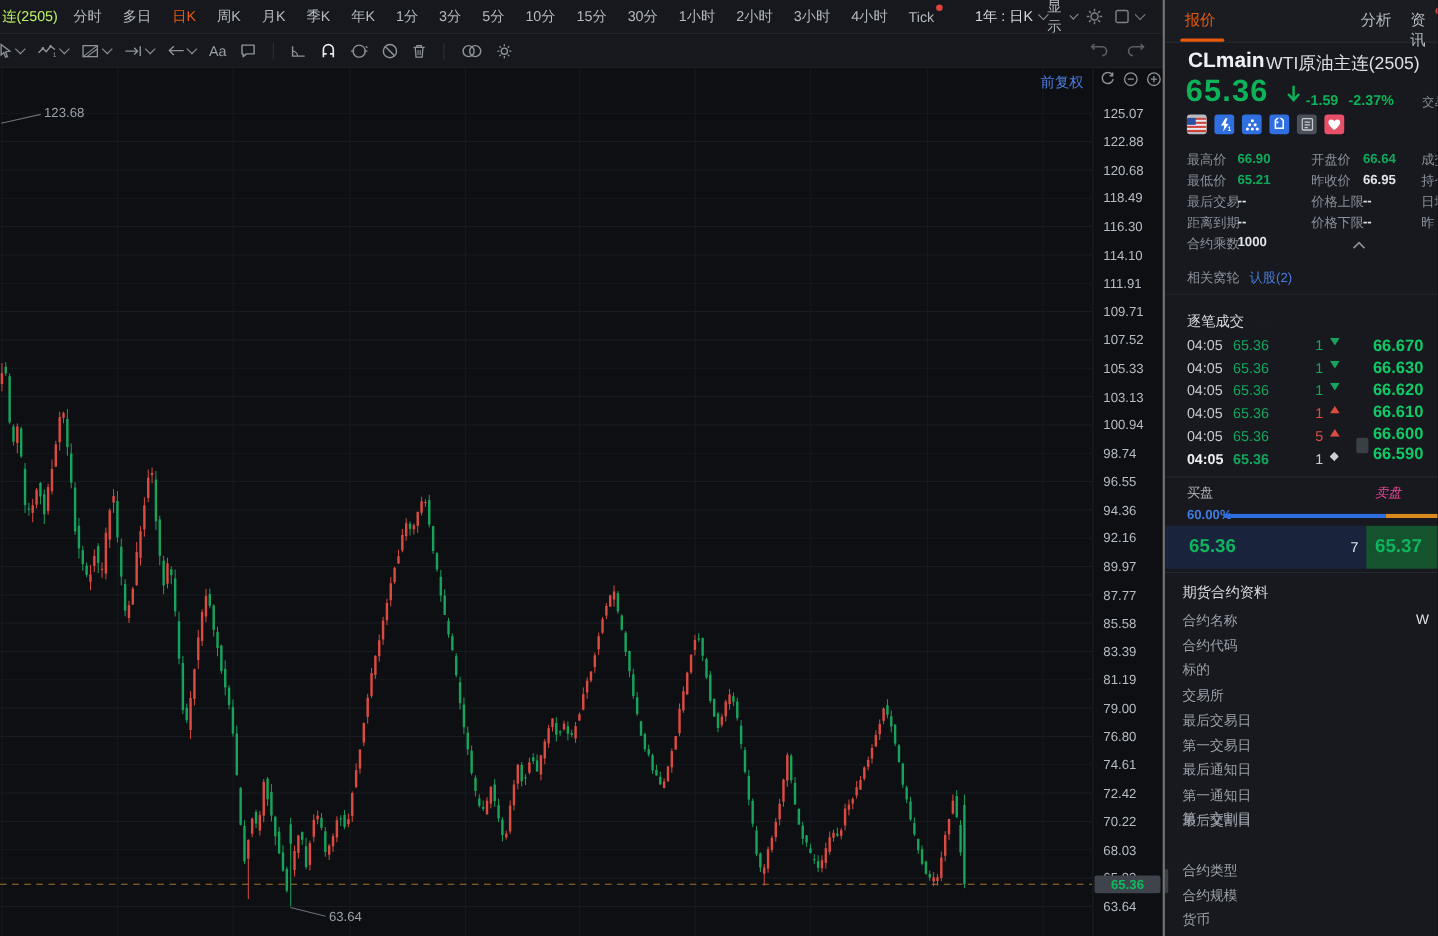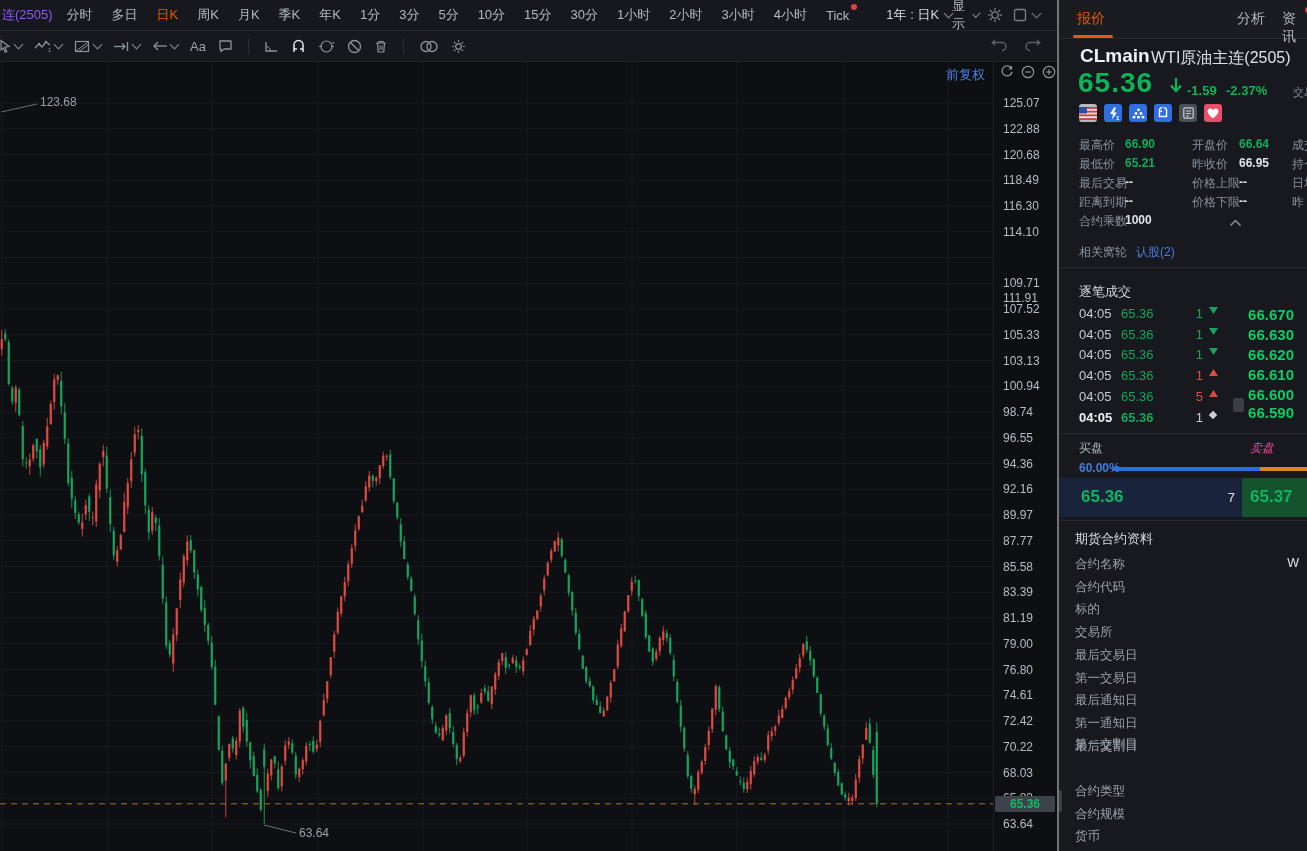--- a/index.html
+++ b/index.html
@@ -8,21 +8,21 @@
   #app{position:absolute;inset:0;}
   .flex{display:flex;align-items:center;}
   .flex1{flex:1;}
   .caret{width:6px;height:6px;border-right:1.3px solid #878d96;border-bottom:1.3px solid #878d96;
          transform:rotate(45deg);margin:-3px 0 0 6px;display:inline-block;}
   .vsep{width:1px;height:15px;background:#2b2e34;margin:0 9px;}
   svg{display:block;}
   
   #toolbar1{position:absolute;left:0;top:0;width:1057px;height:31px;background:#16181d;
             border-bottom:1px solid #222529;display:flex;align-items:center;font-size:13px;padding-left:2px;box-sizing:border-box;}
-  #symbol{color:#8b5cf6;margin-right:14px;white-space:nowrap;cursor:pointer;}
+  #symbol{color:#bef264;margin-right:14px;white-space:nowrap;cursor:pointer;}
   #tf-list{display:flex;align-items:center;}
   .tf{color:#b3b9c2;margin-right:19px;white-space:nowrap;cursor:pointer;position:relative;}
   .tf.active{color:#e8590c;}
   .tf .dot{position:absolute;right:-8px;top:-4px;width:6px;height:6px;border-radius:50%;background:#df443c;}
   #period{color:#d4d8de;white-space:nowrap;cursor:pointer;justify-content:flex-end;}
   #display-btn{color:#b3b9c2;cursor:pointer;margin-right:4px;}
   .tbtn{margin:0 5px;cursor:pointer;opacity:.85;}
   #toolbar2{position:absolute;left:0;top:31px;width:1057px;height:31px;background:#16181d;
             border-bottom:1px solid #1e2126;display:flex;align-items:center;padding-left:2px;box-sizing:border-box;}
   .dbtn{margin:0 6px;cursor:pointer;display:flex;align-items:center;}
@@ -881,21 +881,21 @@
           </svg>
       </span>
     </div>
     <div id="axis-labels">
         <div class="ylab" style="top: 34px;">125.07</div>
         <div class="ylab" style="top: 59.75px;">122.88</div>
         <div class="ylab" style="top: 85.5px;">120.68</div>
         <div class="ylab" style="top: 111.25px;">118.49</div>
         <div class="ylab" style="top: 137px;">116.30</div>
         <div class="ylab" style="top: 162.75px;">114.10</div>
-        <div class="ylab" style="top: 188.5px; margin-top: 40px;">111.91</div>
+        <div class="ylab" style="top: 188.5px;">111.91</div>
         <div class="ylab" style="top: 214.25px;">109.71</div>
         <div class="ylab" style="top: 240px;">107.52</div>
         <div class="ylab" style="top: 265.75px;">105.33</div>
         <div class="ylab" style="top: 291.5px;">103.13</div>
         <div class="ylab" style="top: 317.25px;">100.94</div>
         <div class="ylab" style="top: 343px;">98.74</div>
         <div class="ylab" style="top: 368.75px;">96.55</div>
         <div class="ylab" style="top: 394.5px;">94.36</div>
         <div class="ylab" style="top: 420.25px;">92.16</div>
         <div class="ylab" style="top: 446px;">89.97</div>

